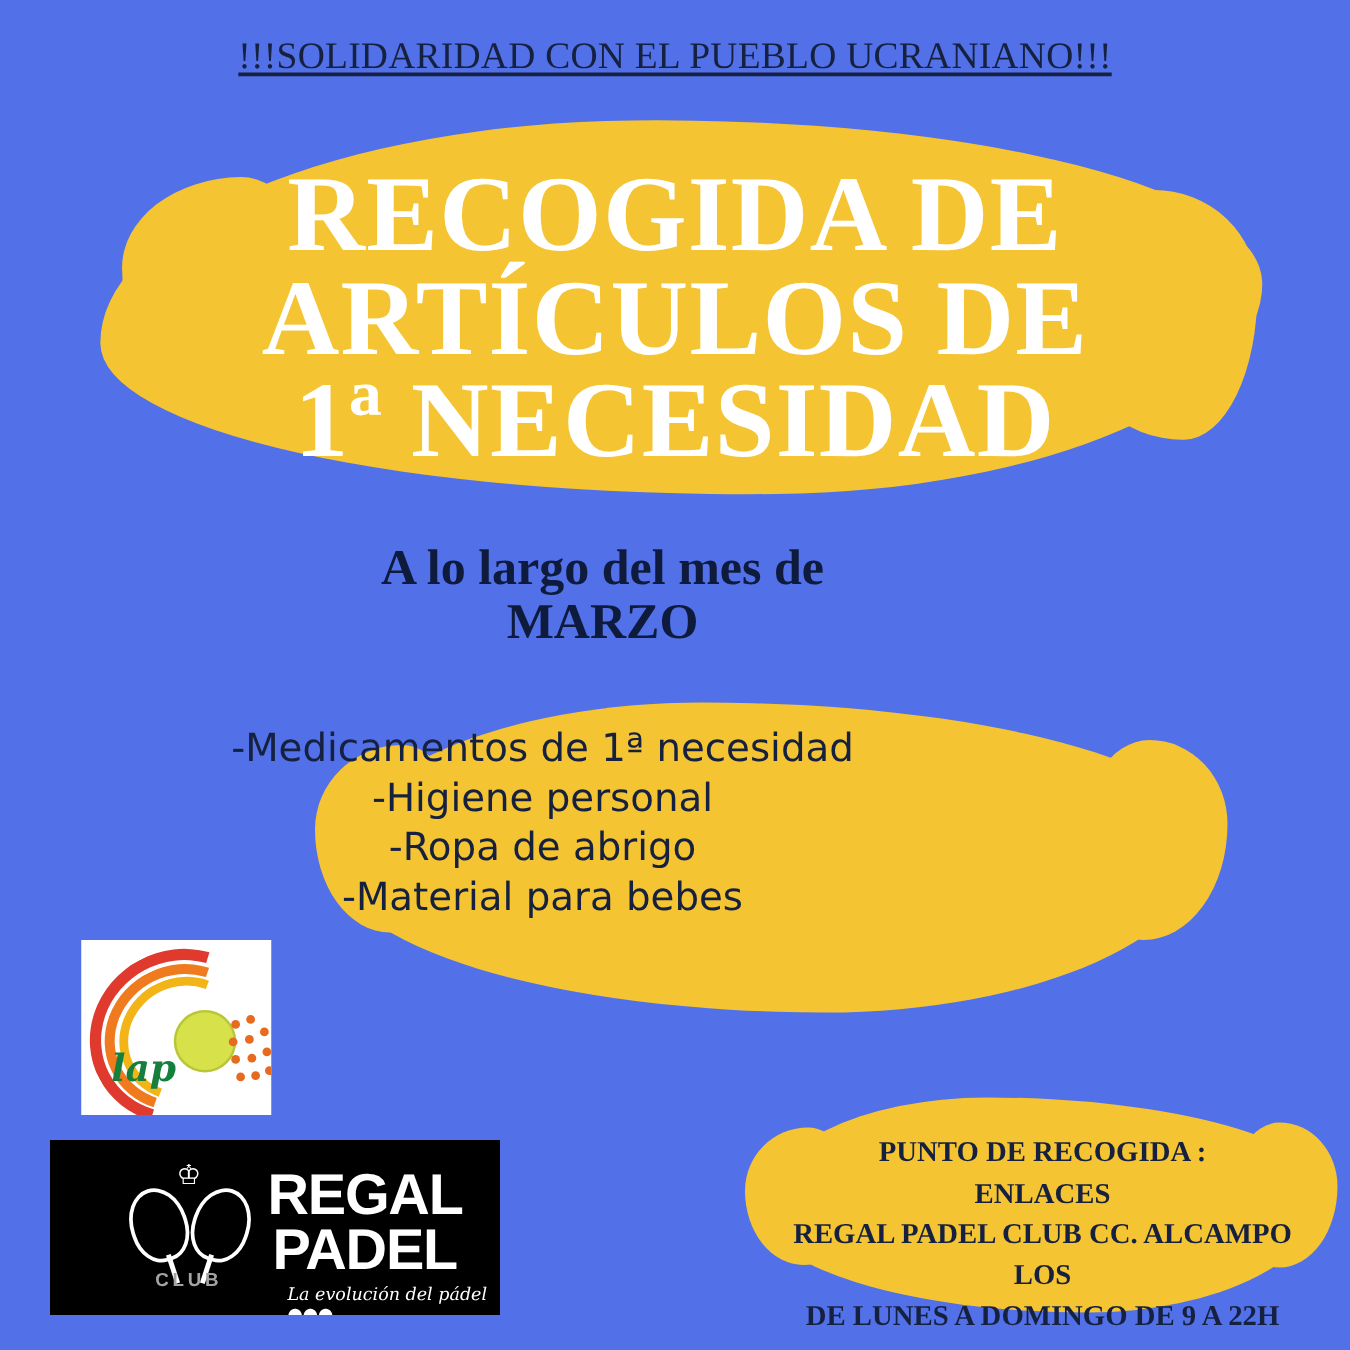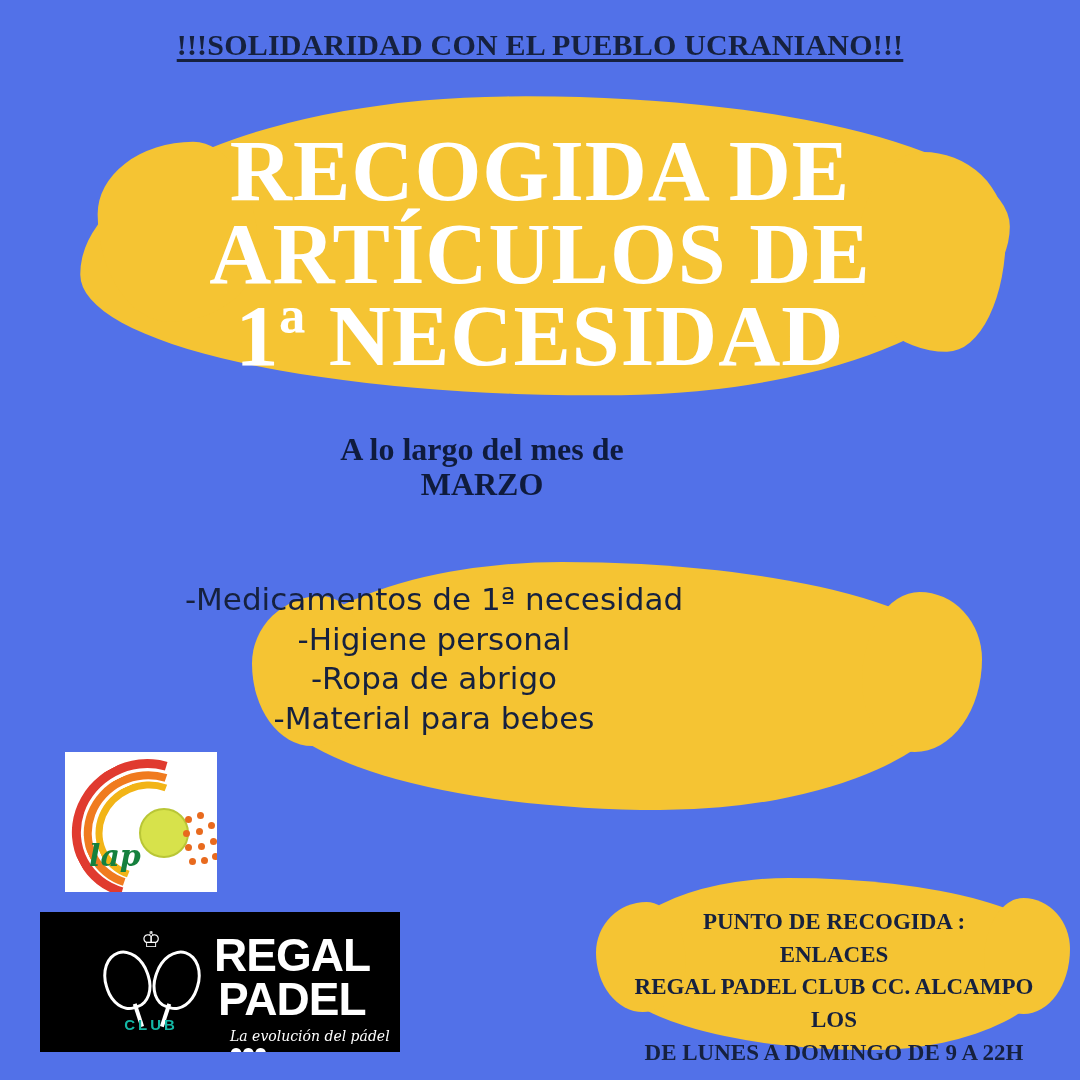--- a/index.html
+++ b/index.html
@@ -23,21 +23,21 @@
   }
 
   
   .top-banner {
     position: absolute;
     top: 28px;
     left: 0;
     width: 1080px;
     text-align: center;
     font-family: "Liberation Serif", serif;
-    font-weight: bold;
+    font-weight: normal;
     font-size: 30px;
     letter-spacing: 0.2px;
     color: #16213f;
     text-decoration: underline;
     text-underline-offset: 4px;
   }
 
   
   .brush {
     position: absolute;
@@ -156,21 +156,21 @@
   
   .subtitle {
     position: absolute;
     top: 432px;
     left: 0;
     width: 964px;
     text-align: center;
     font-family: "Liberation Serif", serif;
     font-weight: bold;
     color: #0f1b3d;
-    font-size: 32px;
+    font-size: 40px;
     line-height: 1.08;
   }
   .subtitle .s1,
   .subtitle .s2 {
     display: block;
   }
 
   
   .items {
     position: absolute;
@@ -326,21 +326,21 @@
     width: 4px;
     height: 24px;
     background: #ffffff;
   }
   .rp-club {
     position: absolute;
     left: 0;
     top: 88px;
     width: 110px;
     text-align: center;
-    color: #14b8a6;
+    color: #a3a3a3;
     font-family: "Liberation Sans", sans-serif;
     font-weight: bold;
     font-size: 15px;
     letter-spacing: 3px;
   }
   .regal-word {
     position: absolute;
     left: 174px;
     top: 22px;
     color: #ffffff;

